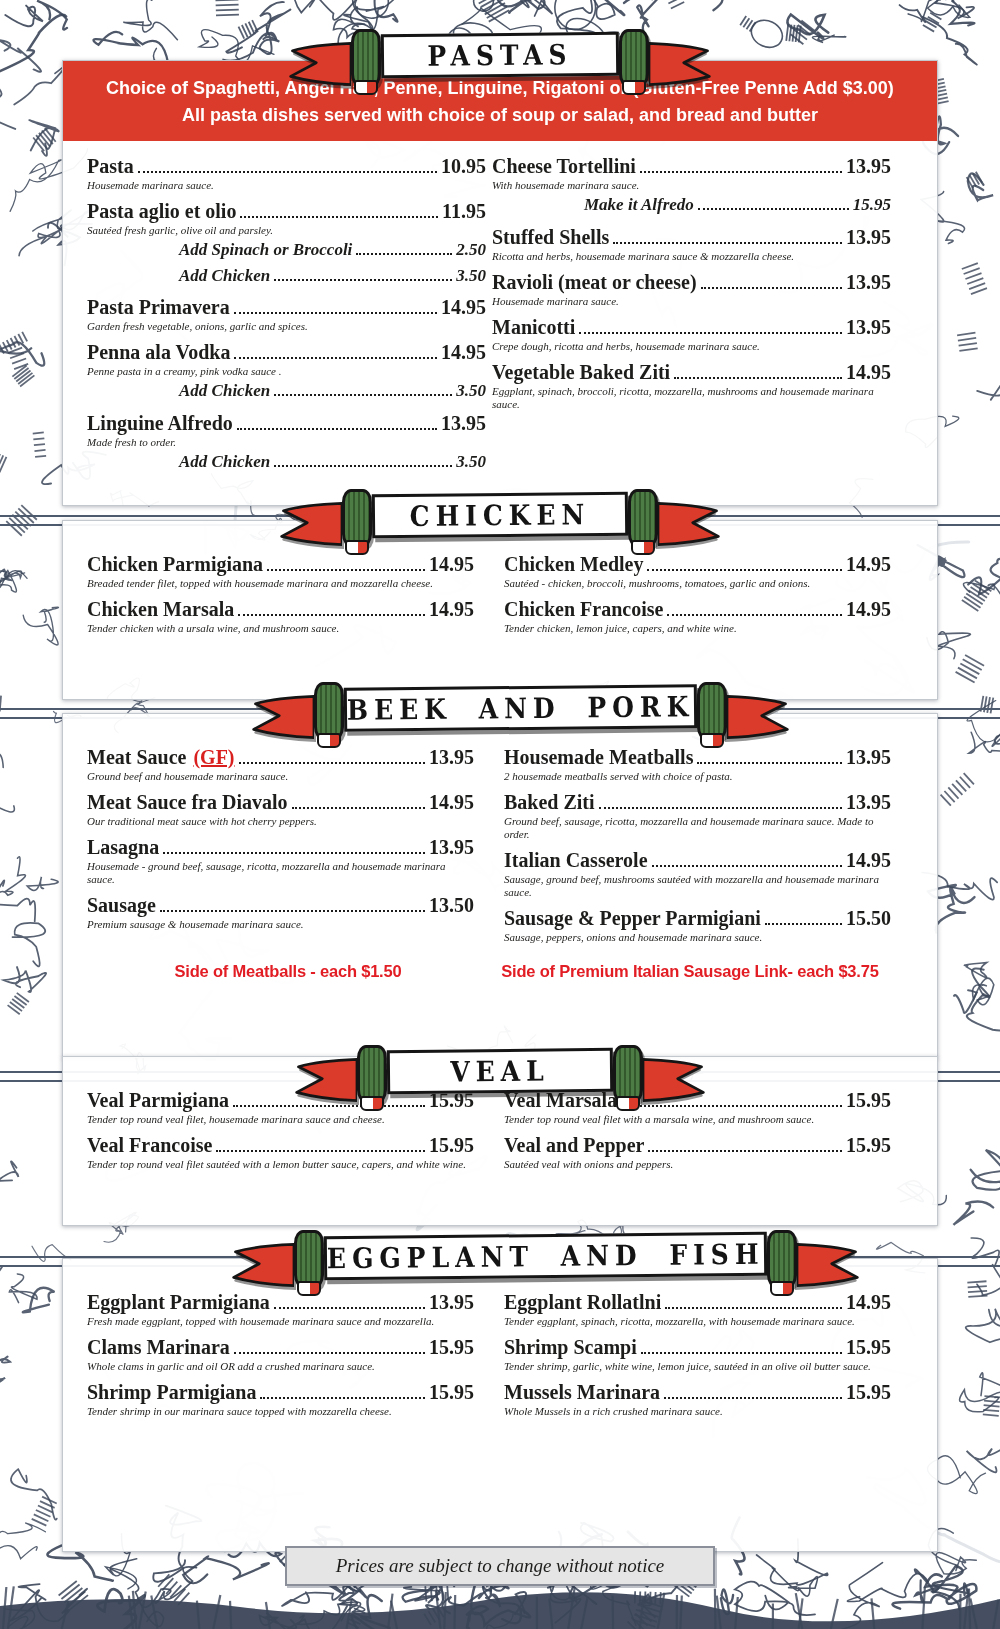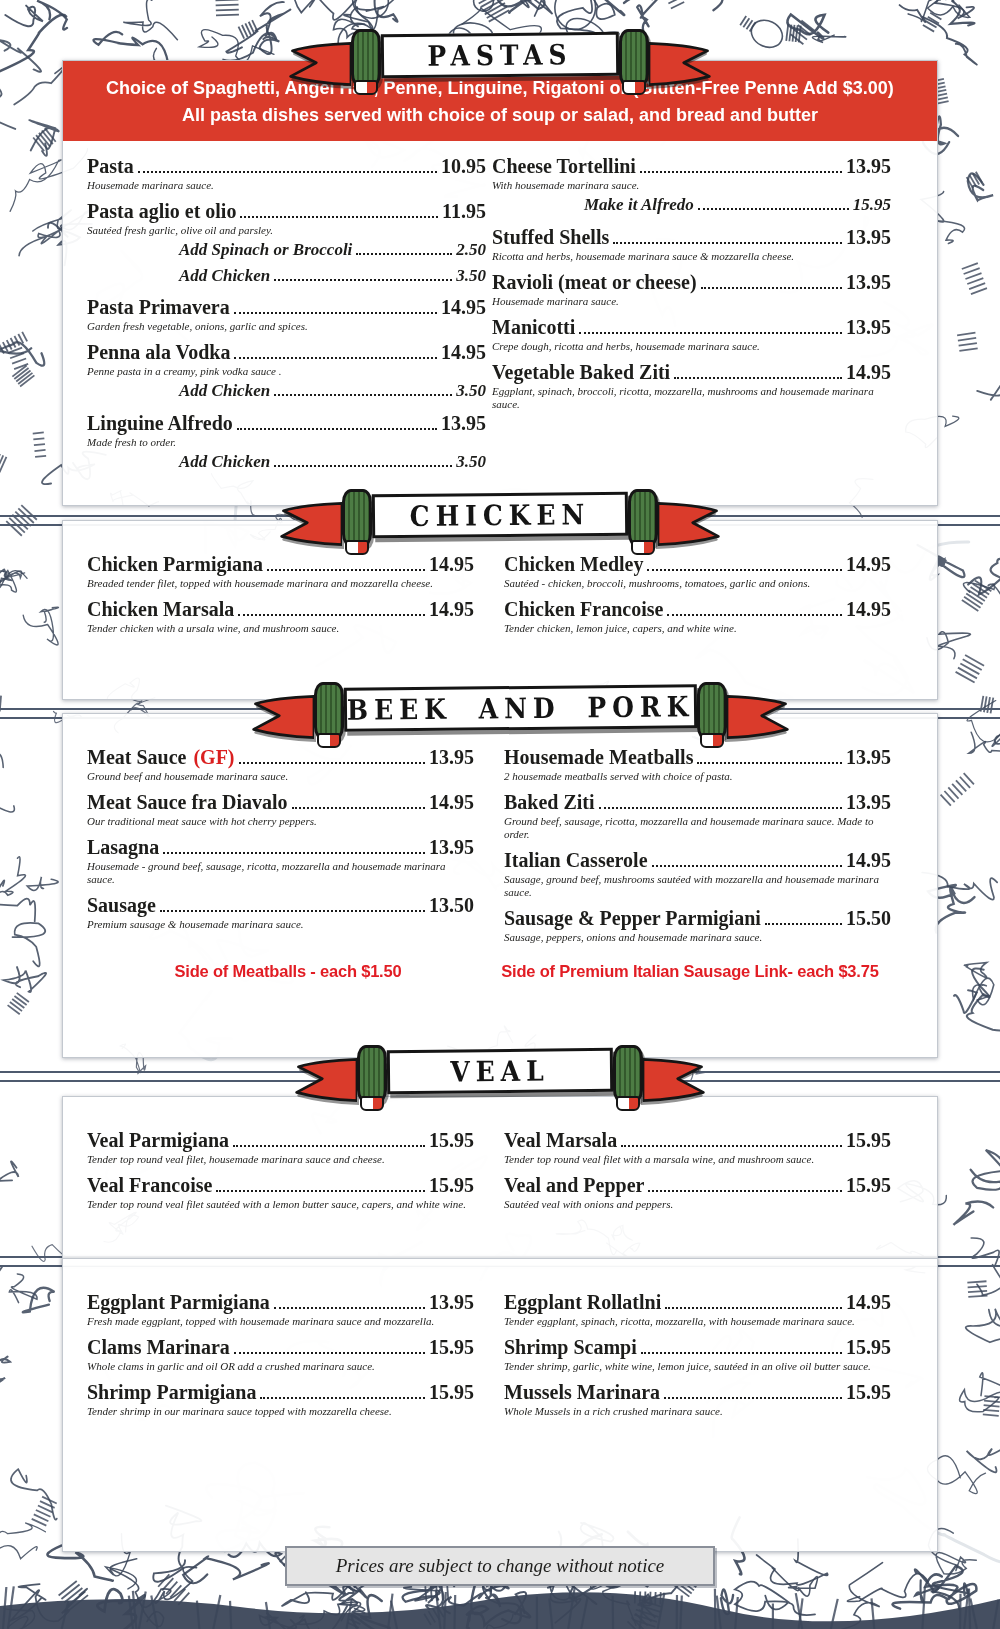--- a/index.html
+++ b/index.html
@@ -7,35 +7,35 @@
        font-family:"Liberation Serif",serif;color:#1d1d1b;}
   #stage{position:absolute;inset:0;width:1000px;height:1629px;}
   #bg{position:absolute;left:0;top:0;z-index:0;}
 
   
   .panel{position:absolute;left:62px;width:876px;background:rgba(255,255,255,.94);
          border:1px solid #c3c8cf;box-shadow:0 1px 4px rgba(40,50,70,.35);z-index:2;box-sizing:border-box;overflow:hidden;}
   .p1{top:60px;height:446px;}
   .p2{top:520px;height:180px;}
   .p3{top:713px;height:345px;}
-  .p4{top:1096px;height:170px;}
+  .p4{top:1056px;height:170px;}
   .p5{top:1258px;height:294px;}
 
   .redbox{background:#da3b2b;color:#fff;text-align:center;padding:14px 10px 12px;
           font-family:"Liberation Sans",sans-serif;font-weight:700;font-size:18px;line-height:1.5;}
 
   .cols{display:flex;gap:30px;padding:32px 46px 8px 24px;box-sizing:border-box;}
   .p1 .cols{padding-top:14px;gap:6px;}
   .col{flex:1 1 0;min-width:0;}
 
   
   .item{margin-bottom:8px;}
   .row{display:flex;align-items:baseline;font-weight:700;font-size:20px;line-height:1.16;}
   .iname{white-space:nowrap;}
-  .itag{color:#da1f1f;margin-left:7px;white-space:nowrap;}
+  .itag{color:#da1f1f;margin-left:7px;white-space:nowrap;text-decoration:underline;}
   .dots{flex:1;border-bottom:2.5px dotted #1a1a1a;margin:0 4px 5px 4px;min-width:12px;}
   .price{white-space:nowrap;}
   .desc{font-style:italic;font-size:11px;line-height:1.17;margin-top:1px;}
   .addon{display:flex;align-items:baseline;margin-left:92px;font-style:italic;font-weight:700;
          font-size:17px;line-height:1.5;}
   .addon .dots{border-bottom-width:2px;margin-bottom:4px;}
   .notes{display:flex;padding:2px 46px 0 24px;}
   .note{flex:1;text-align:center;font-family:"Liberation Sans",sans-serif;font-weight:700;
         font-size:16.5px;color:#e21d24;letter-spacing:-0.2px;}
 
@@ -965,15 +965,28 @@
     <div class="roll"></div>
     <div class="band">
         <span>VEAL</span>
       </div>
     <div class="roll"></div>
     <svg class="flag" viewBox="0 0 70 56" preserveAspectRatio="none" style="transform:scaleX(-1)">
         <path d="M70 6 C42 7 20 10 6 14 L32 27 L4 42 C22 47 44 50 70 51 Z" fill="#da3b2b" stroke="#151515" stroke-width="3" stroke-linejoin="round"></path>
       </svg>
   </div>
 
+  <div class="banner b5">
+    <svg class="flag" viewBox="0 0 70 56" preserveAspectRatio="none">
+        <path d="M70 6 C42 7 20 10 6 14 L32 27 L4 42 C22 47 44 50 70 51 Z" fill="#da3b2b" stroke="#151515" stroke-width="3" stroke-linejoin="round"></path>
+      </svg>
+    <div class="roll"></div>
+    <div class="band">
+        <span>EGGPLANT AND FISH</span>
+      </div>
+    <div class="roll"></div>
+    <svg class="flag" viewBox="0 0 70 56" preserveAspectRatio="none" style="transform:scaleX(-1)">
+        <path d="M70 6 C42 7 20 10 6 14 L32 27 L4 42 C22 47 44 50 70 51 Z" fill="#da3b2b" stroke="#151515" stroke-width="3" stroke-linejoin="round"></path>
+      </svg>
+  </div>
 
   <div class="disclaimer">Prices are subject to change without notice</div>
 </div>
 
 </body></html>

